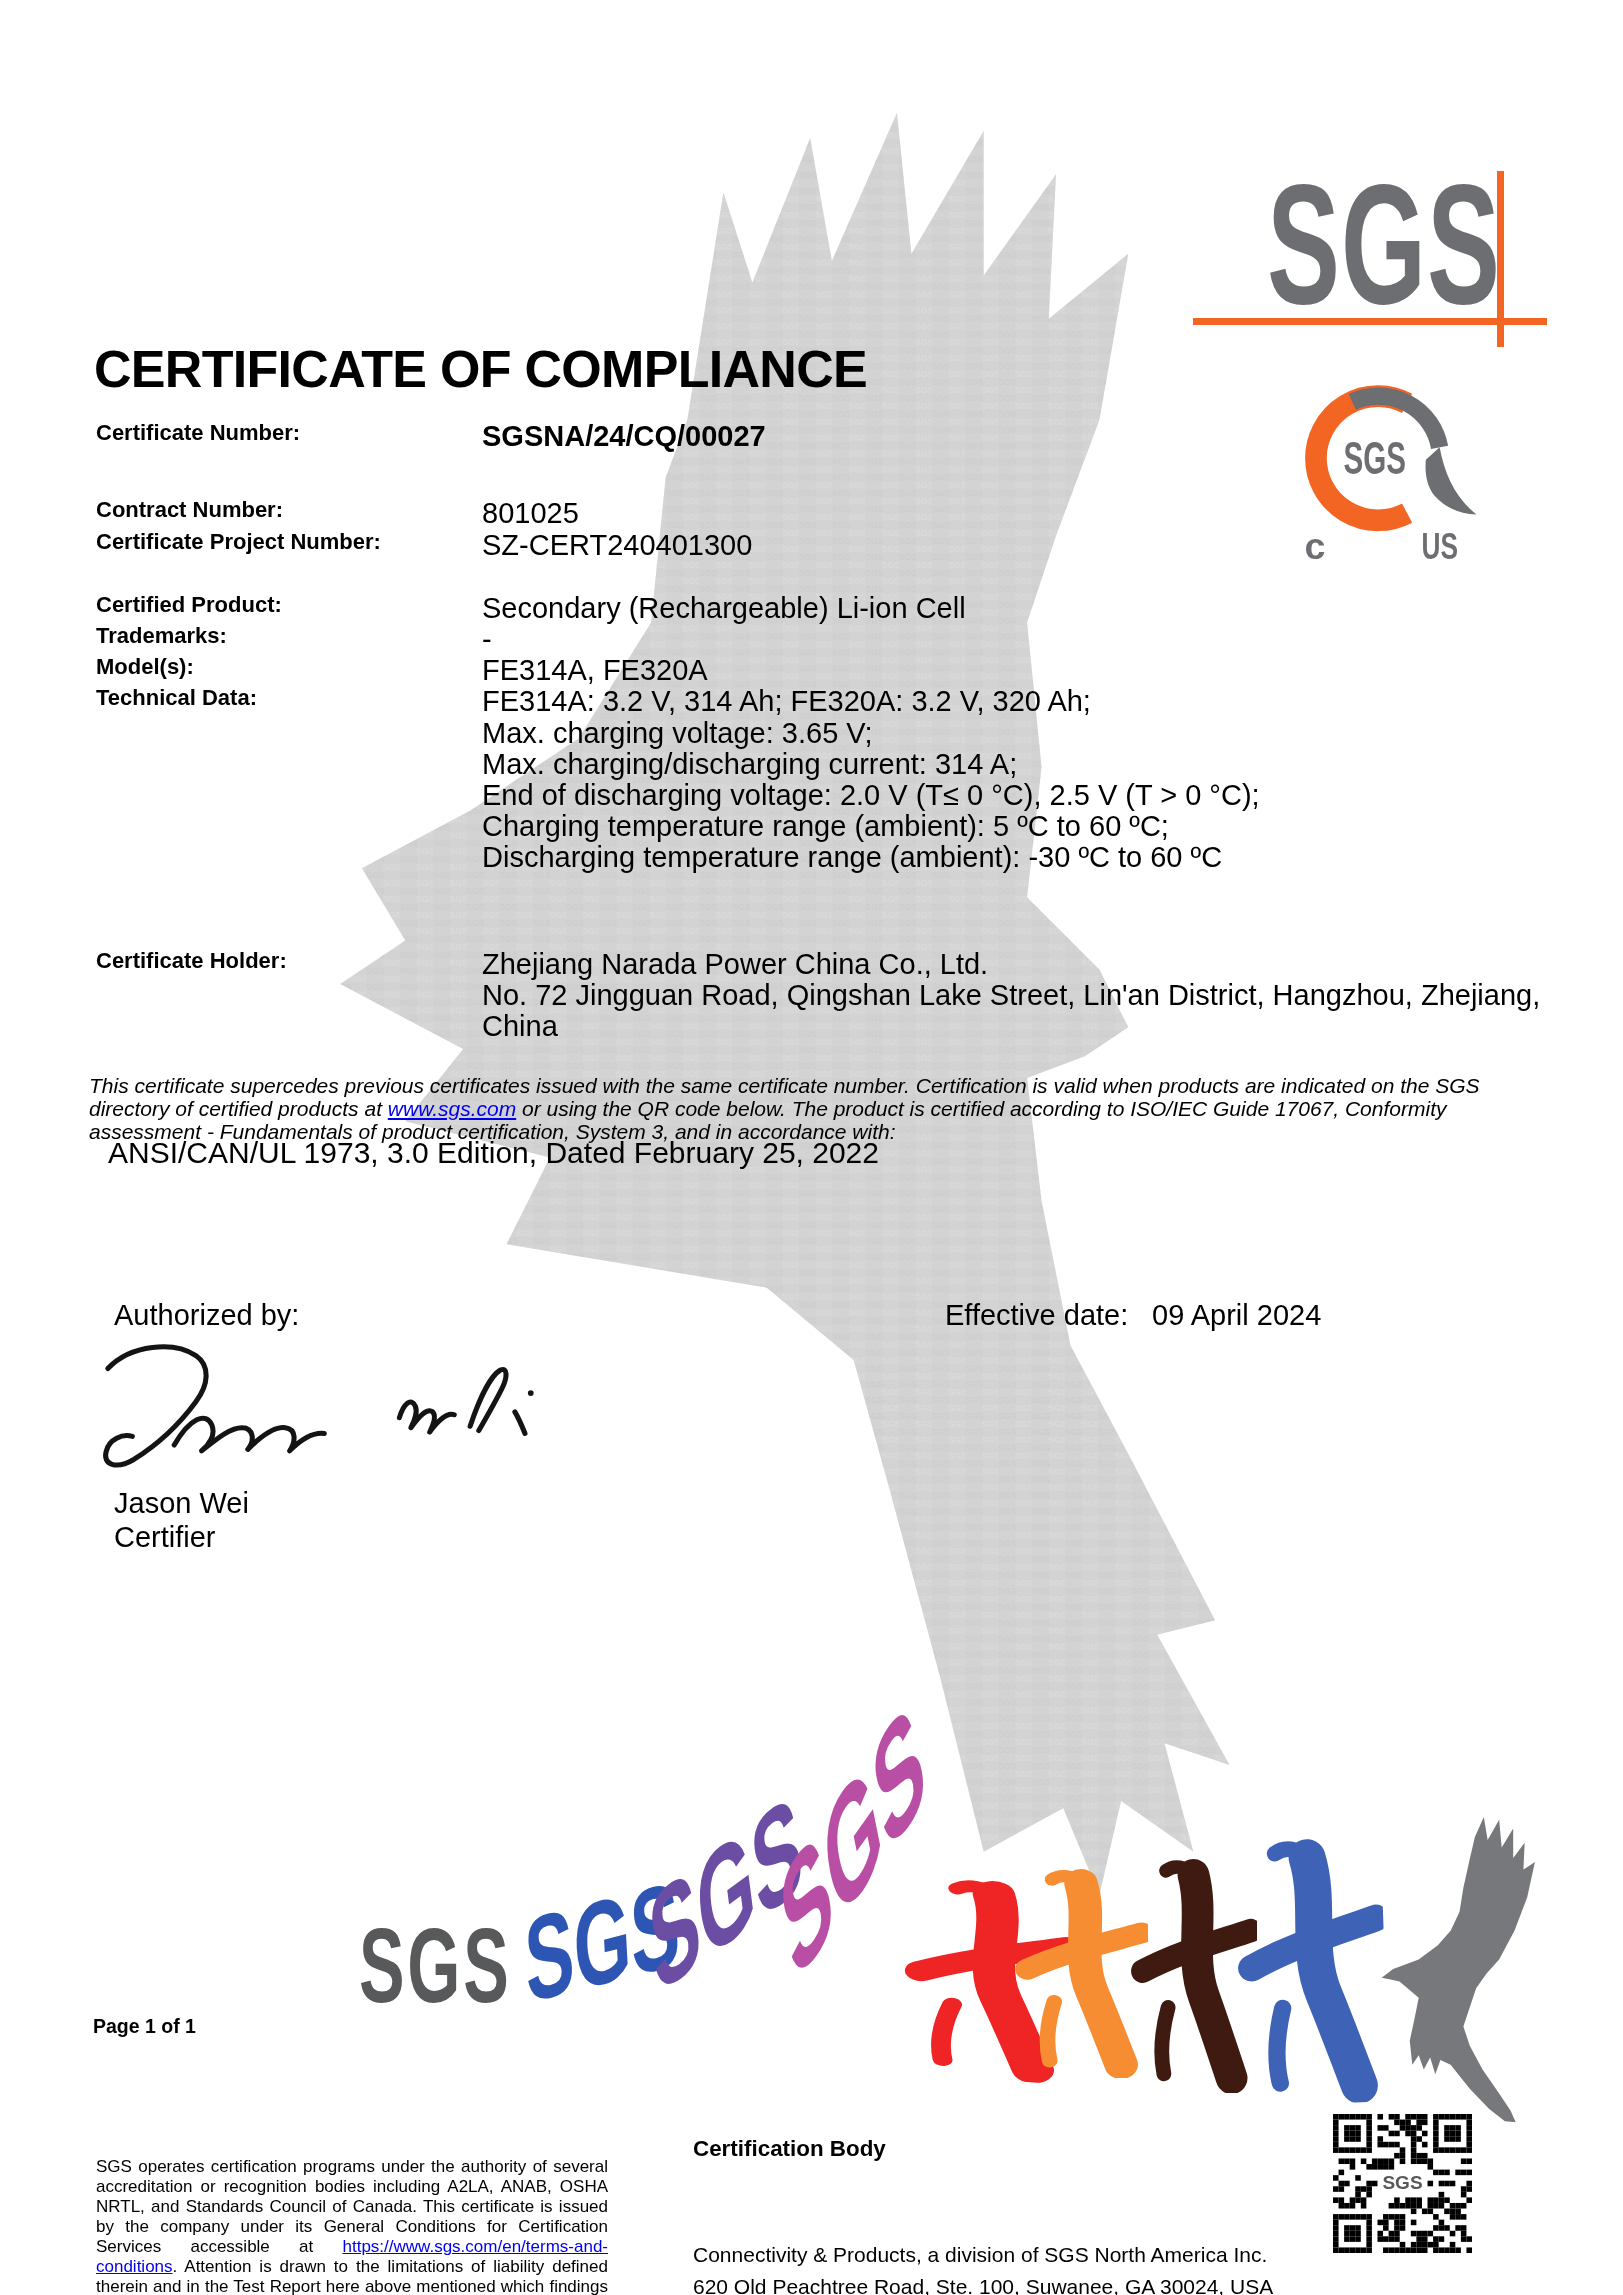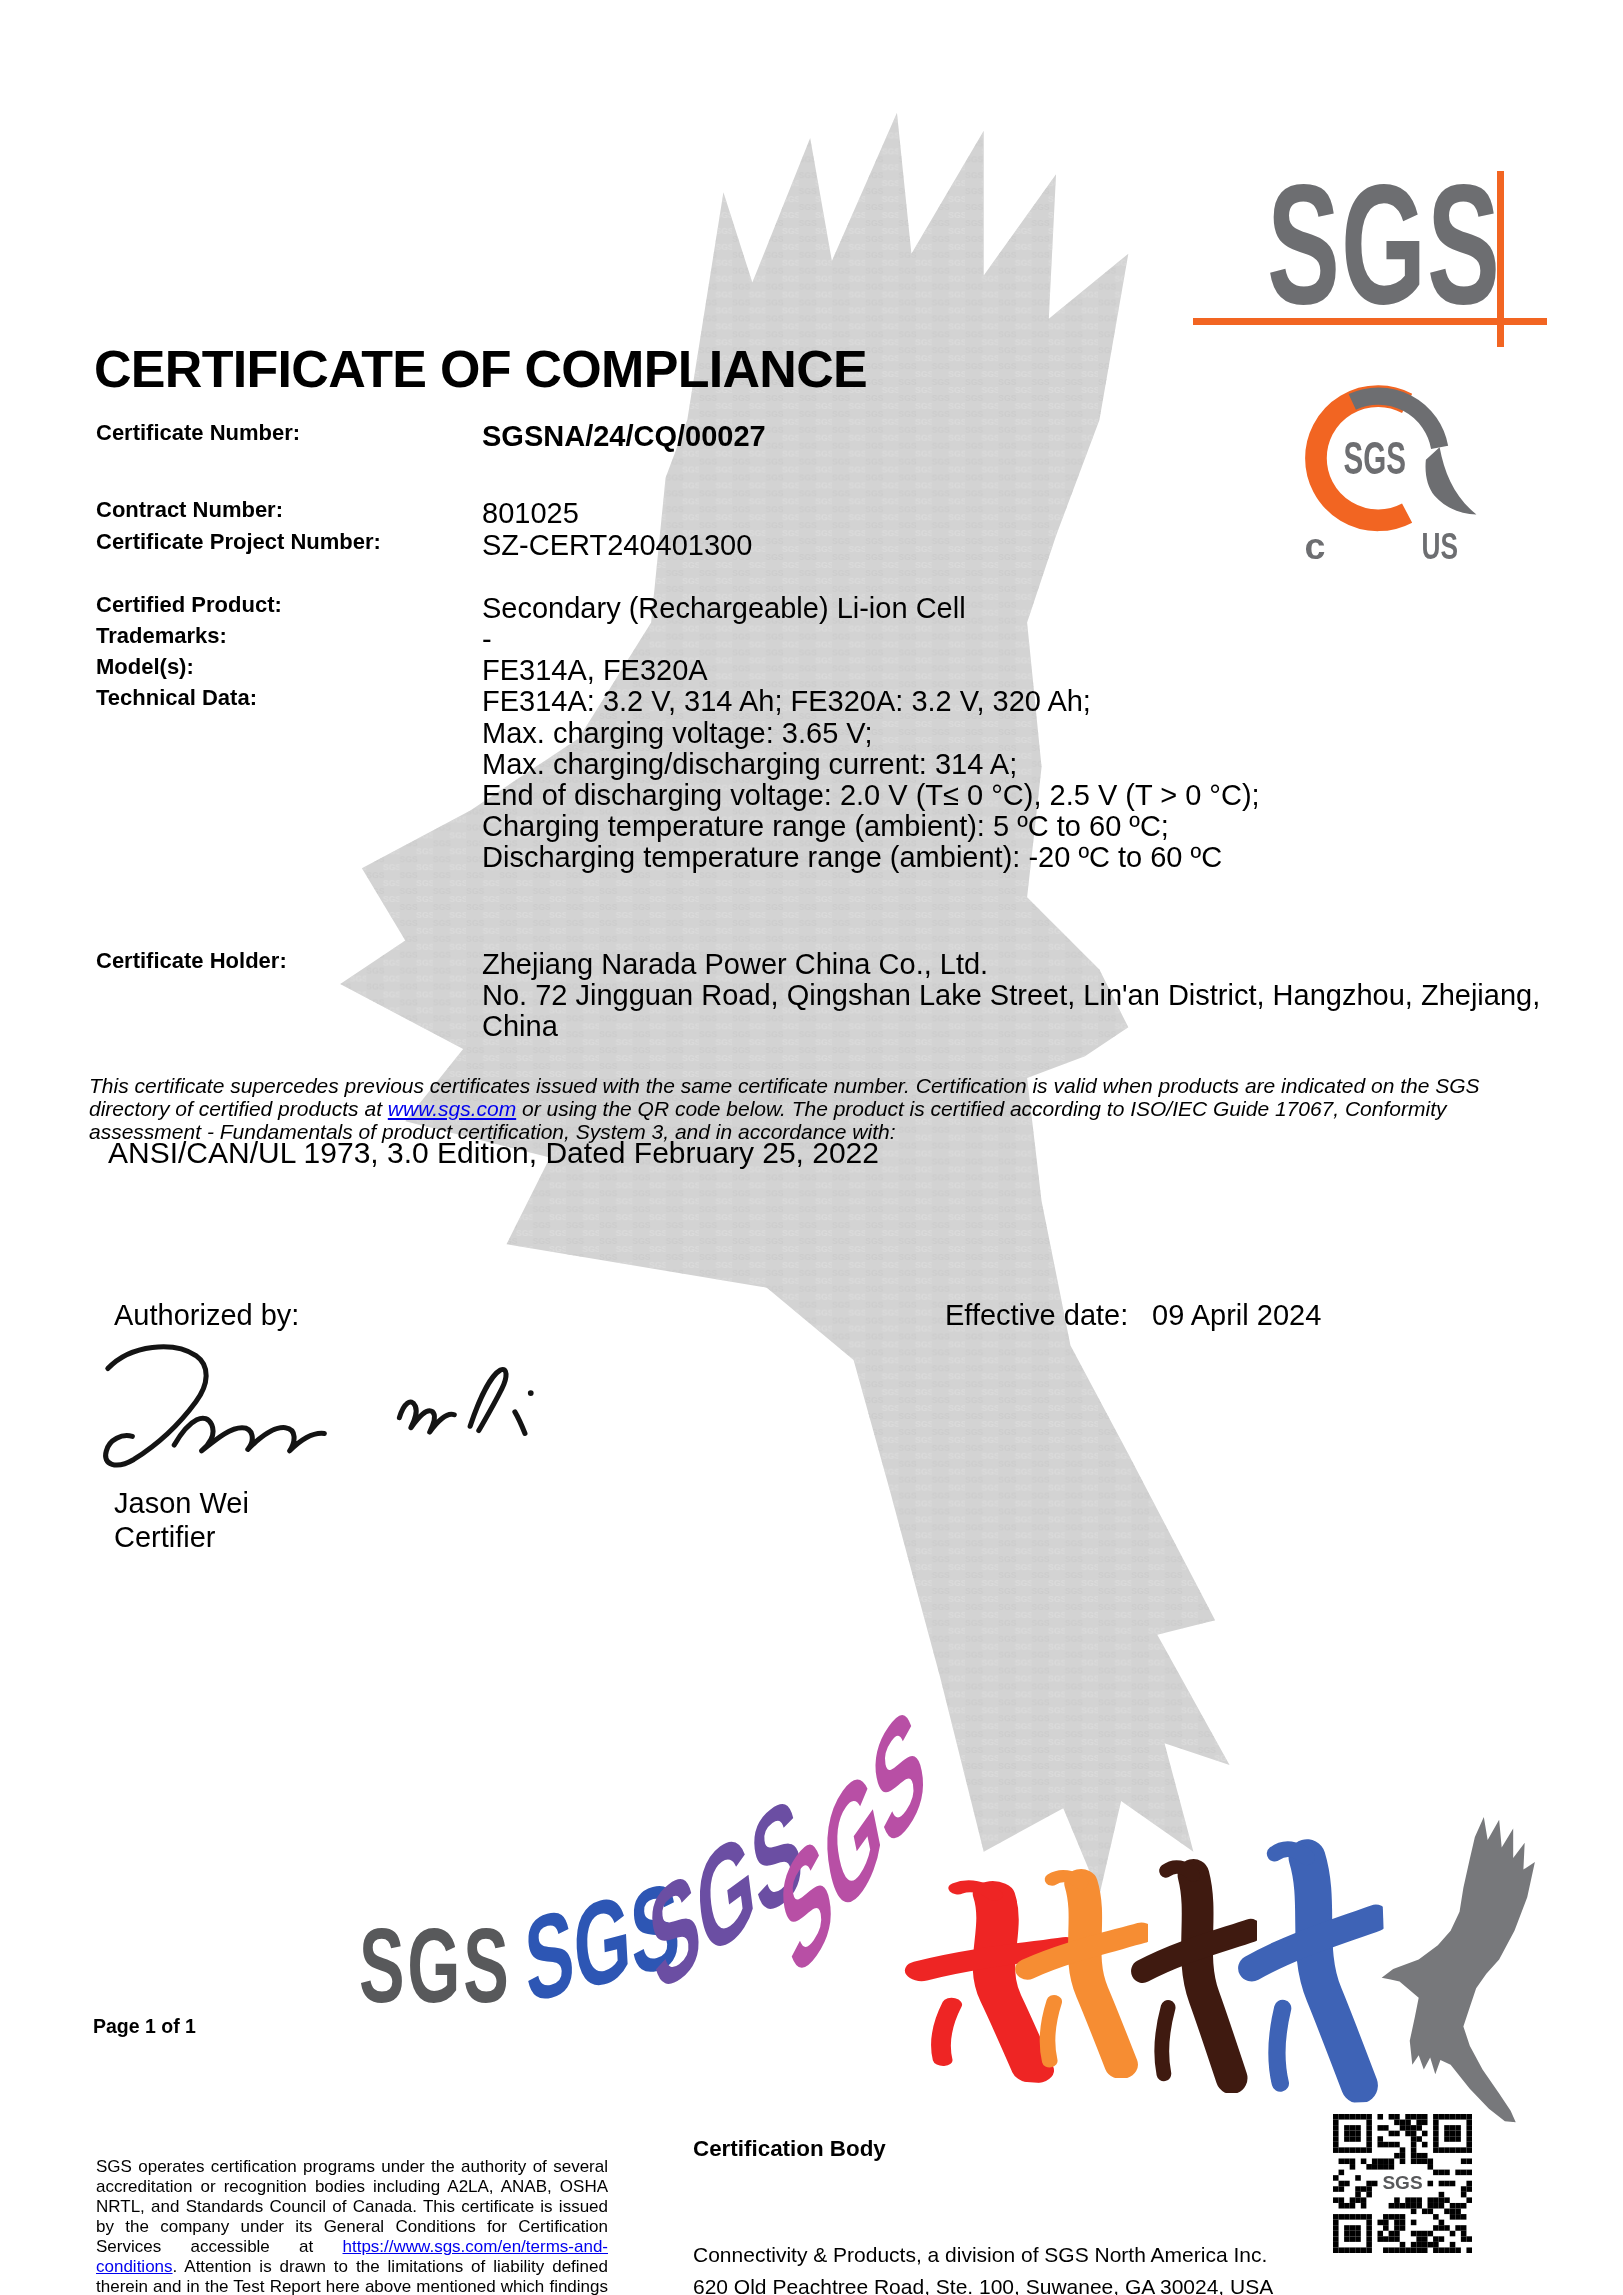--- a/index.html
+++ b/index.html
@@ -112,21 +112,21 @@
 
     <div class="lbl" style="top:610px">Model(s):</div>
     <div class="val" style="top:610px">FE314A, FE320A</div>
 
     <div class="lbl" style="top:641px">Technical Data:</div>
     <div class="val" style="top:641px">FE314A: 3.2 V, 314 Ah; FE320A: 3.2 V, 320 Ah;</div>
     <div class="val" style="top:673px">Max. charging voltage: 3.65 V;</div>
     <div class="val" style="top:704px">Max. charging/discharging current: 314 A;</div>
     <div class="val" style="top:735px">End of discharging voltage: 2.0 V (T≤ 0 °C), 2.5 V (T &gt; 0 °C);</div>
     <div class="val" style="top:766px">Charging temperature range (ambient): 5 ºC to 60 ºC;</div>
-    <div class="val" style="top:797px">Discharging temperature range (ambient): -20 ºC to 60 ºC</div>
+    <div class="val" style="top:797px">Discharging temperature range (ambient): -30 ºC to 60 ºC</div>
 
     <div class="lbl" style="top:904px">Certificate Holder:</div>
     <div class="val" style="top:904px">Zhejiang Narada Power China Co., Ltd.</div>
     <div class="val" style="top:935px">No. 72 Jingguan Road, Qingshan Lake Street, Lin'an District, Hangzhou, Zhejiang,</div>
     <div class="val" style="top:966px">China</div>
 
     <p class="disclaimer"><span>This certificate supercedes previous certificates issued with the same certificate number. Certification is valid when products are indicated on the SGS directory of certified products at </span><a href="#">www.sgs.com</a><span> or using the QR code below. The product is certified according to ISO/IEC Guide 17067, Conformity assessment - Fundamentals of product certification, System 3, and in accordance with:</span></p>
 
     <div class="standard">ANSI/CAN/UL 1973, 3.0 Edition, Dated February 25, 2022</div>
 

